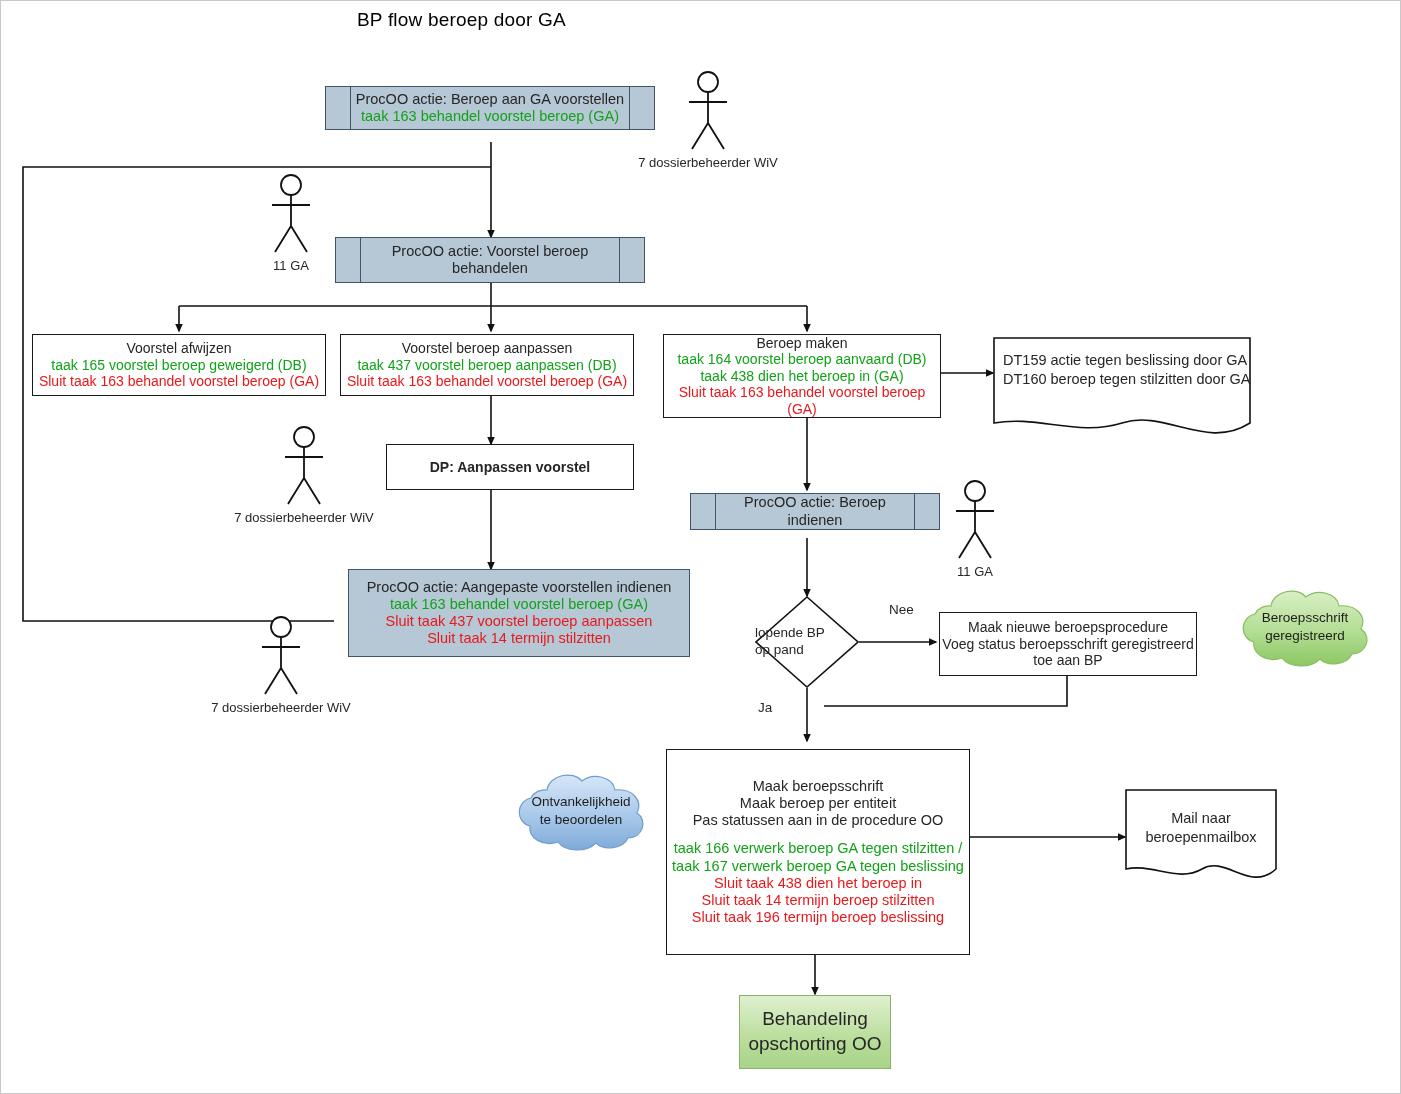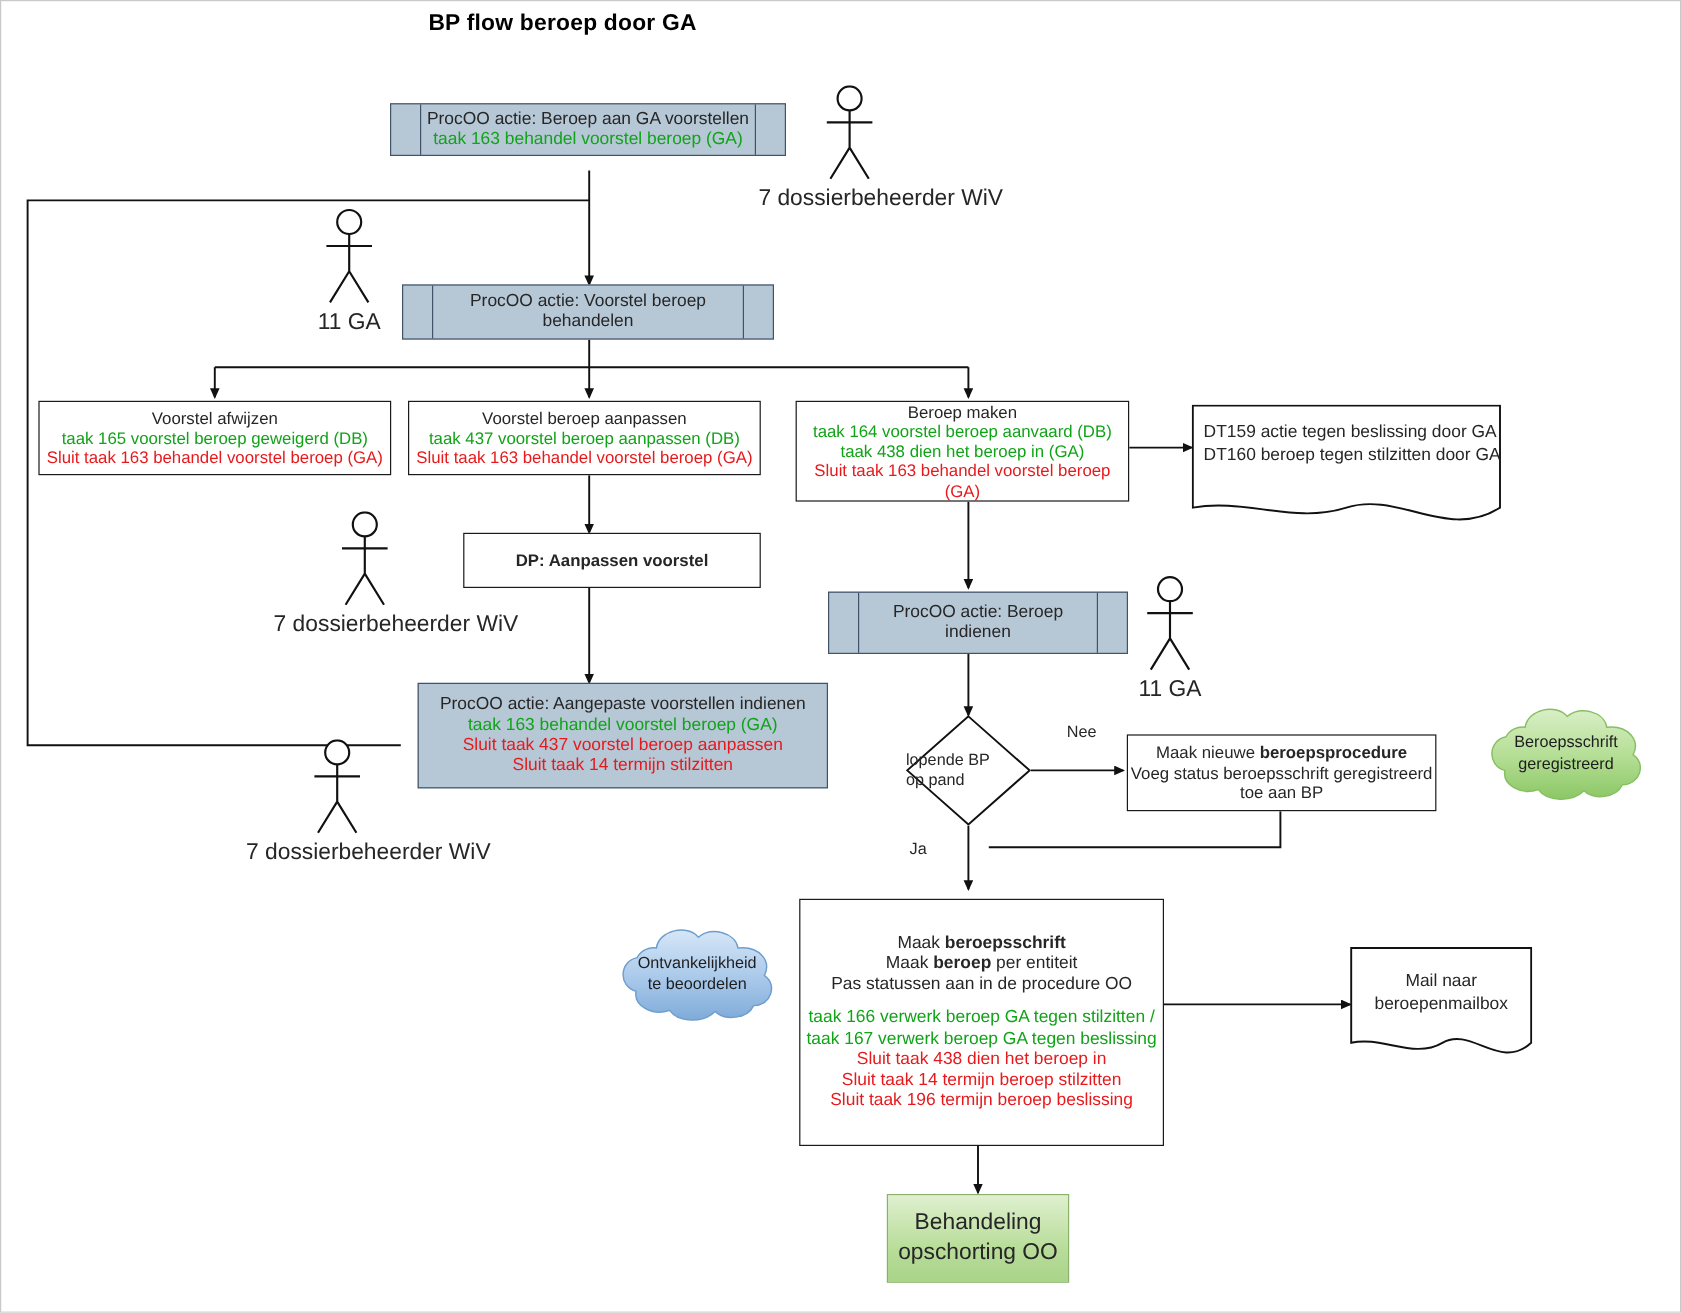--- a/index.html
+++ b/index.html
@@ -2,42 +2,42 @@
 <html><head>
 <meta charset="utf-8">
 <style>
   html,body{margin:0;padding:0;background:#fff;}
   body{width:1401px;height:1094px;font-family:"Liberation Sans",sans-serif;overflow:hidden;}
   #stage{position:relative;width:1401px;height:1094px;box-sizing:border-box;border:1px solid #c9c9c9;background:#fff;}
   svg#wires{position:absolute;left:0;top:0;width:1401px;height:1094px;pointer-events:none;}
 
   .node{position:absolute;box-sizing:border-box;display:flex;flex-direction:column;align-items:center;justify-content:center;text-align:center;line-height:1.18;color:#262626;}
 
-  .title{position:absolute;font-weight:bold;font-size:19px;color:#000;letter-spacing:.2px;}
+  .title{position:absolute;font-weight:normal;font-size:19px;color:#000;letter-spacing:.2px;}
 
   
   .procoo{background:#b6c7d6;border:1px solid #41536b;font-size:14.5px;}
   .procoo .divL,.procoo .divR{position:absolute;top:0;bottom:0;width:0;border-left:1px solid #41536b;}
   .procoo .divL{left:24px;} .procoo .divR{right:24px;}
   .procoo .body{position:relative;z-index:2;padding:0 28px;}
 
   .plainfill{background:#b6c7d6;border:1px solid #41536b;font-size:14.5px;}
 
   .box{background:#fff;border:1px solid #1a1a1a;font-size:14px;}
 
   .l-black{color:#262626;}
   .l-green{color:#11a318;}
   .l-red{color:#e8191c;}
   .gap{height:11px;}
-  b{font-weight:bold;}
+  b{font-weight:normal;}
 
   
   .actor{position:absolute;width:62px;text-align:center;}
   .actor svg{display:block;margin:0 auto;}
-  .actor .cap{font-size:19px;color:#262626;margin-top:2px;white-space:nowrap;}
+  .actor .cap{font-size:13px;color:#262626;margin-top:2px;white-space:nowrap;}
 
   
   .doc{position:absolute;}
   .doc .txt{position:absolute;left:0;right:0;top:14px;text-align:center;font-size:14.5px;color:#262626;line-height:1.3;}
   .doc .txt.left{text-align:left;padding-left:10px;}
 
   
   .cloud{position:absolute;}
   .cloud .txt{position:absolute;left:0;right:0;top:50%;transform:translateY(-50%);text-align:center;font-size:13.5px;color:#1d1d1d;line-height:1.3;}
 
@@ -180,21 +180,21 @@
   </div>
 
   <div class="actor" style="left:249px;top:615px;">
     <svg width="62" height="82" viewBox="0 0 62 82">
       <circle cx="31" cy="11" r="10" fill="#fff" stroke="#111" stroke-width="1.8"></circle>
       <path d="M31,21 L31,52 M12,31 L50,31 M31,52 L15,78 M31,52 L47,78" stroke="#111" stroke-width="1.8" fill="none"></path>
     </svg>
     <div class="cap" style="margin-left:-45px;width:152px;">7 dossierbeheerder WiV</div>
   </div>
 
-  <div class="node procoo" style="left:689px;top:492px;width:250px;height:52px;">
+  <div class="node procoo" style="left:689px;top:492px;width:250px;height:37px;">
     <span class="divL"></span>
     <span class="divR"></span>
     <div class="body">
       <div class="l-black">ProcOO actie: Beroep indienen</div>
     </div>
   </div>
 
   <div class="actor" style="left:943px;top:479px;">
     <svg width="62" height="82" viewBox="0 0 62 82">
       <circle cx="31" cy="11" r="10" fill="#fff" stroke="#111" stroke-width="1.8"></circle>

